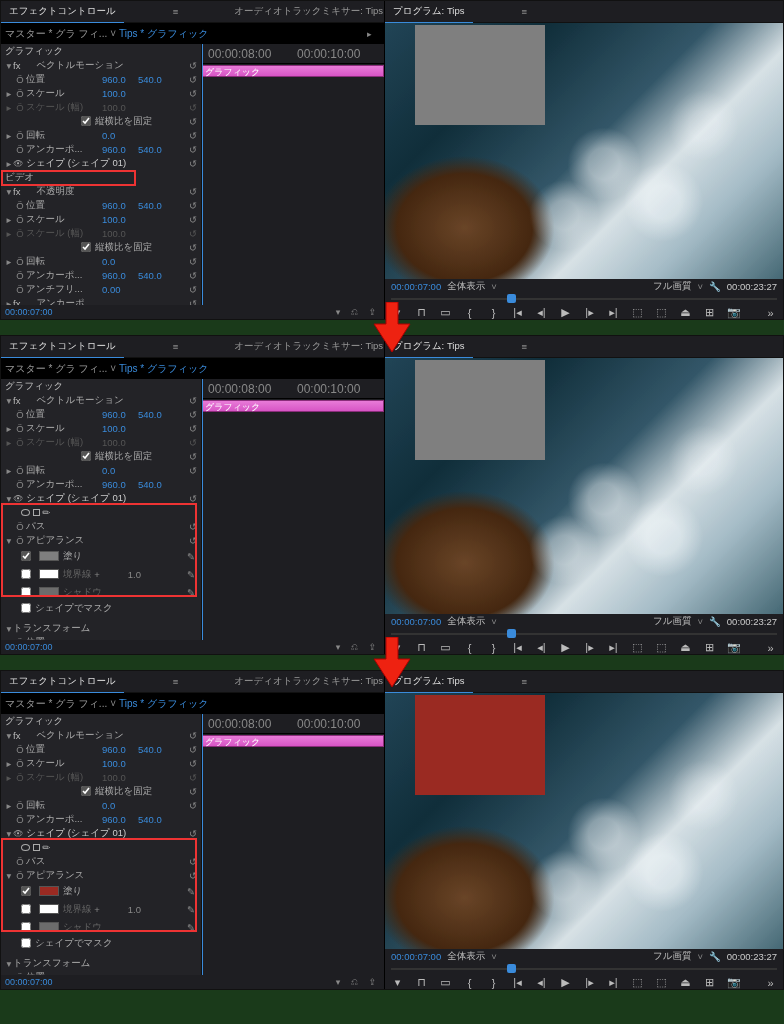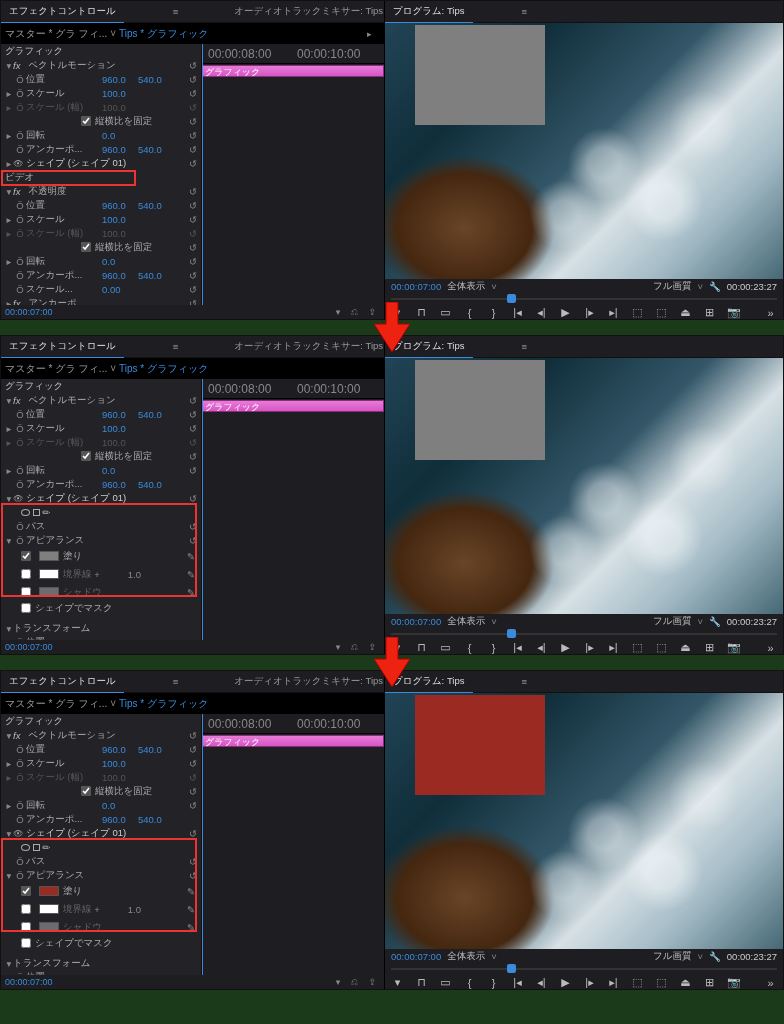--- a/index.html
+++ b/index.html
@@ -27,21 +27,21 @@
   .row.shead { color:#bbb; }
   .row .name{ flex:0 0 76px; color:#aaa; overflow:hidden; white-space:nowrap;}
   .row .nameD{ flex:0 0 76px; color:#555;}
   .row .v1{ color:#3a8bdb; width:36px; }
   .row .v2{ color:#3a8bdb; width:36px; }
   .row .v1d{ color:#555; width:36px;}
   .row .arr{ width:8px; text-align:center; color:#888;}
   .row .arrn{ width:8px;}
   .row .sw{ width:12px; text-align:center; color:#888; margin-left:1px;}
   .row .reset{ position:absolute; right:4px; color:#888;}
-  .row .fx{ color:#bbb; font-style:italic; margin-right:8px;}
+  .row .fx{ color:#bbb; margin-right:16px;}
   .row input[type=checkbox]{ width:10px; height:10px; margin-right:4px; accent-color:#555;}
   .row .swatch{ width:20px; height:10px; border:1px solid #555; margin:0 4px;}
   .row .picker{ margin-left:auto; margin-right:6px; color:#888;}
   .timeline { flex:1; background:#1e1e22; border-left:1px solid #111; position:relative;}
   .timeline .ruler{ height:20px; border-bottom:1px solid #000; display:flex; align-items:center; font-size:12px; color:#888; position:relative;}
   .timeline .ruler span{ position:absolute; }
   .timeline .clipbar{ position:absolute; left:0; right:0; top:21px; height:12px; background:linear-gradient(#e87bd8,#d755c5); border:1px solid #8a2d7a; color:#fff; font-size:9px; padding-left:2px;}
   .timeline .play{ position:absolute; top:0; bottom:0; left:0; width:1px; background:#3a8bdb;}
   .footer{ height:14px; display:flex; align-items:center; padding:0 4px; font-size:9px; color:#3a8bdb; background:#1e1e22;}
   .footer .ricons{ margin-left:auto; color:#888; letter-spacing:4px;}
@@ -220,21 +220,21 @@
               <span class="arrn"></span>
               <span class="sw">Ö</span>
               <span class="name">アンカーポ...</span>
               <span class="v1">960.0</span>
               <span class="v2">540.0</span>
               <span class="reset">↺</span>
             </div>
         <div class="row">
               <span class="arrn"></span>
               <span class="sw">Ö</span>
-              <span class="name">スケール...</span>
+              <span class="name">アンチフリ...</span>
               <span class="v1">0.00</span>
               <span class="reset">↺</span>
             </div>
         <div class="row">
               <span class="arr">▸</span>
               <span class="fx">fx</span>
               <span>アンカーポ</span>
               <span class="reset">↺</span>
             </div>
 

